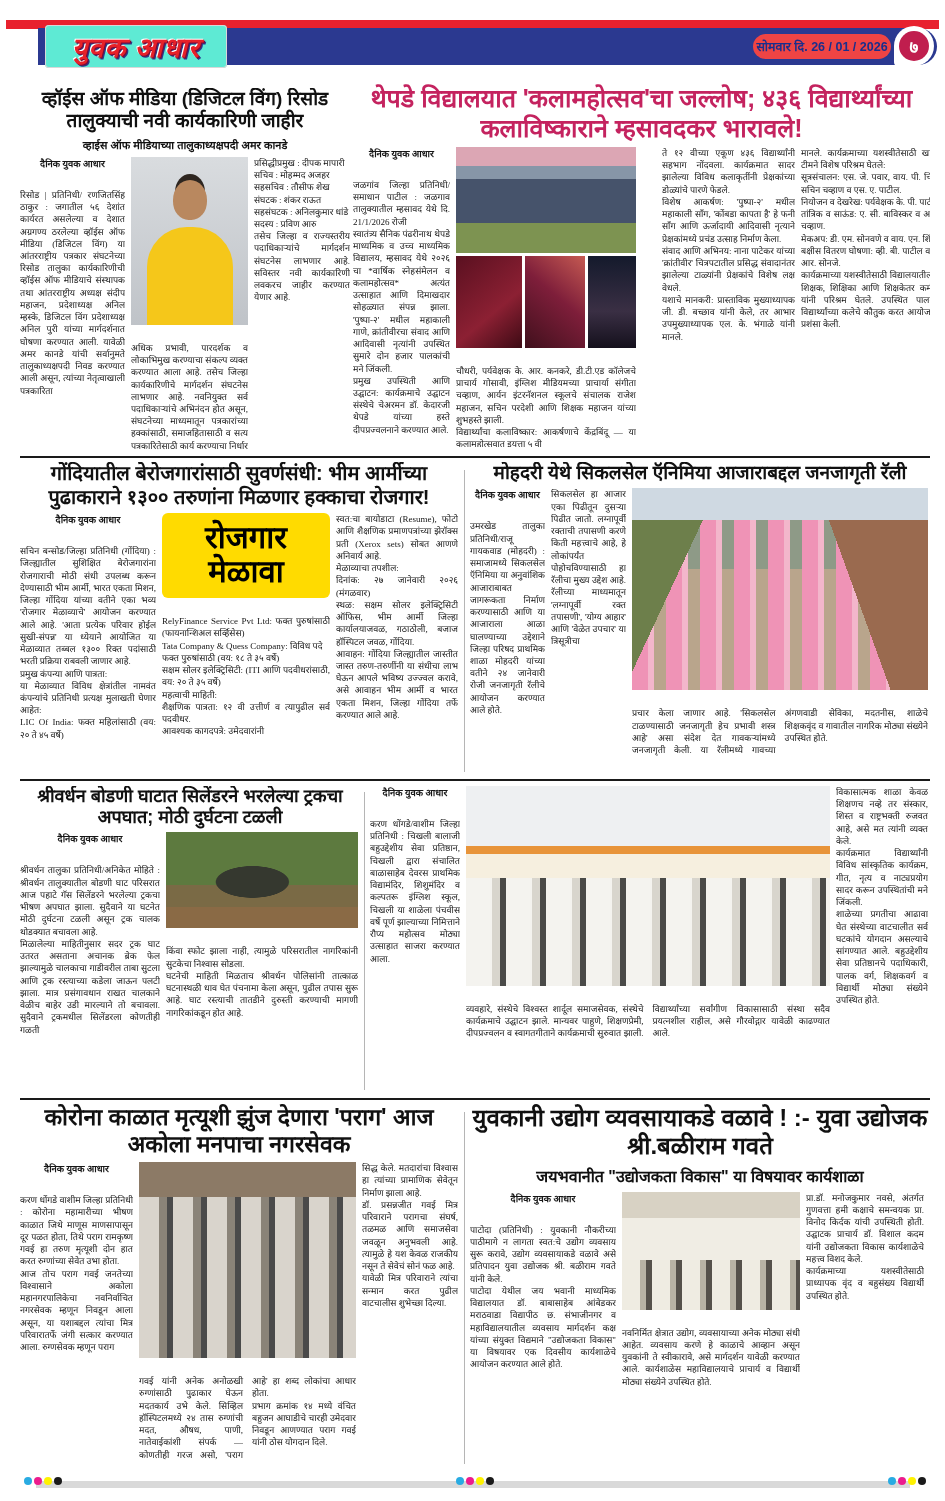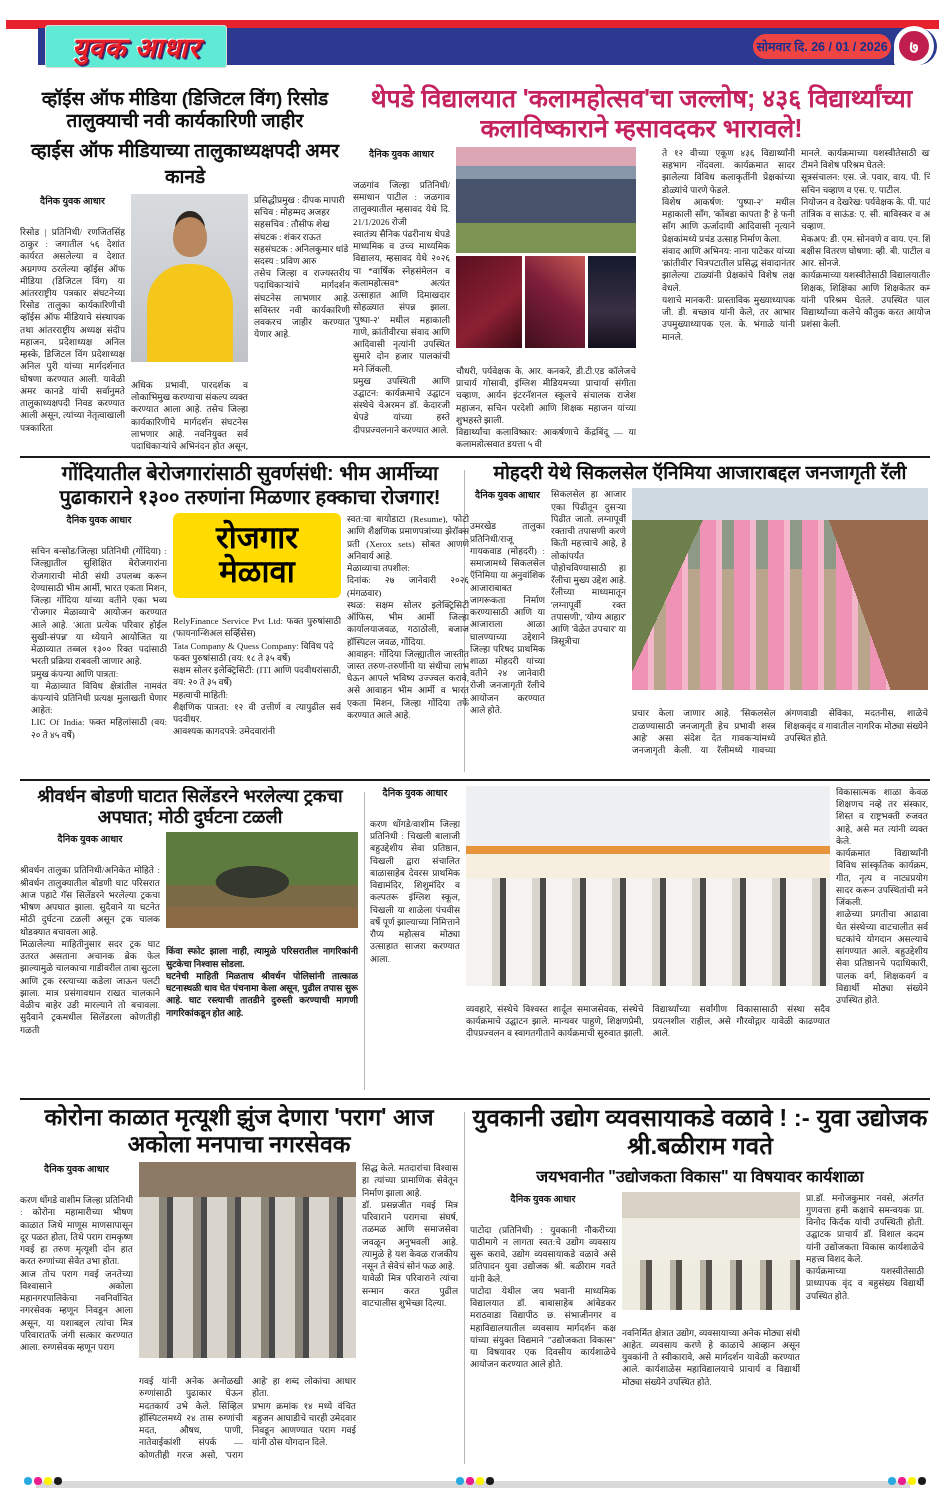--- a/index.html
+++ b/index.html
@@ -96,21 +96,21 @@
   <span class="date-text">सोमवार दि. 26 / 01 / 2026</span>
 </div>
 <div class="pageno-pod">
   <div class="pageno-circle">
     <span class="pageno-text">७</span>
   </div>
 </div>
 
 <section class="art" style="left:20px;top:88px;width:330px;height:364px;">
   <h2 class="hl" style="font-size:19px;">व्हॉईस ऑफ मीडिया (डिजिटल विंग) रिसोड तालुक्याची नवी कार्यकारिणी जाहीर</h2>
-  <h3 class="sub" style="font-size:19px;">व्हाईस ऑफ मीडियाच्या तालुकाध्यक्षपदी अमर कानडे</h3>
+  <h3 class="sub" style="font-size:11px;">व्हाईस ऑफ मीडियाच्या तालुकाध्यक्षपदी अमर कानडे</h3>
   <div class="cols">
     <div class="stack" style="width:105px;">
       <div class="credit">दैनिक युवक आधार</div>
       <div class="col" style="width:105px;height:268px;">रिसोड | प्रतिनिधी/ रणजितसिंह ठाकुर : जगातील ५६ देशांत कार्यरत असलेल्या व देशात अग्रगण्य ठरलेल्या व्हॉईस ऑफ मीडिया (डिजिटल विंग) या आंतरराष्ट्रीय पत्रकार संघटनेच्या रिसोड तालुका कार्यकारिणीची व्हॉईस ऑफ मीडियाचे संस्थापक तथा आंतरराष्ट्रीय अध्यक्ष संदीप महाजन, प्रदेशाध्यक्ष अनिल म्हस्के, डिजिटल विंग प्रदेशाध्यक्ष अनिल पुरी यांच्या मार्गदर्शनात घोषणा करण्यात आली. यावेळी अमर कानडे यांची सर्वानुमते तालुकाध्यक्षपदी निवड करण्यात आली असून, त्यांच्या नेतृत्वाखाली पत्रकारिता</div>
     </div>
     <div class="stack" style="width:117px;">
       <div class="photo p-portrait" style="width:117px;height:168px;">
         <div class="head"></div>
         <div class="torso"></div>
       </div>
@@ -159,21 +159,21 @@
 तांत्रिक व साऊंड: ए. सी. बाविस्कर व अरविंद चव्हाण.
 मेकअप: डी. एम. सोनवणे व वाय. एन. शिंदे.
 बक्षीस वितरण घोषणा: व्ही. बी. पाटील व एस. आर. सोनजे.
 कार्यक्रमाच्या यशस्वीतेसाठी विद्यालयातील सर्व शिक्षक, शिक्षिका आणि शिक्षकेतर कर्मचारी यांनी परिश्रम घेतले. उपस्थित पालकांनी विद्यार्थ्यांच्या कलेचे कौतुक करत आयोजनाची प्रशंसा केली.</div>
   </div>
 </section>
 
 <div class="hsep" style="top:456px;"></div>
 <div class="vsep" style="left:464px;top:470px;height:302px;"></div>
 
-<section class="art" style="left:31px;top:462px;width:438px;height:314px;">
+<section class="art" style="left:20px;top:462px;width:438px;height:314px;">
   <h2 class="hl" style="font-size:20px;">गोंदियातील बेरोजगारांसाठी सुवर्णसंधी: भीम आर्मीच्या पुढाकाराने १३०० तरुणांना मिळणार हक्काचा रोजगार!</h2>
   <div class="cols">
     <div class="stack" style="width:136px;">
       <div class="credit">दैनिक युवक आधार</div>
       <div class="col" style="width:136px;height:228px;">सचिन बन्सोड/जिल्हा प्रतिनिधी (गोंदिया) : जिल्ह्यातील सुशिक्षित बेरोजगारांना रोजगाराची मोठी संधी उपलब्ध करून देण्यासाठी भीम आर्मी, भारत एकता मिशन, जिल्हा गोंदिया यांच्या वतीने एका भव्य 'रोजगार मेळाव्याचे' आयोजन करण्यात आले आहे. 'आता प्रत्येक परिवार होईल सुखी-संपन्न' या ध्येयाने आयोजित या मेळाव्यात तब्बल १३०० रिक्त पदांसाठी भरती प्रक्रिया राबवली जाणार आहे.
 प्रमुख कंपन्या आणि पात्रता:
 या मेळाव्यात विविध क्षेत्रांतील नामवंत कंपन्यांचे प्रतिनिधी प्रत्यक्ष मुलाखती घेणार आहेत:
 LIC Of India: फक्त महिलांसाठी (वय: २० ते ४५ वर्षे)</div>
     </div>
     <div class="stack" style="width:168px;">
@@ -213,21 +213,21 @@
 <div class="vsep" style="left:364px;top:792px;height:298px;"></div>
 
 <section class="art" style="left:20px;top:786px;width:340px;height:310px;">
   <h2 class="hl" style="font-size:18px;">श्रीवर्धन बोडणी घाटात सिलेंडरने भरलेल्या ट्रकचा अपघात; मोठी दुर्घटना टळली</h2>
   <div class="cols">
     <div class="stack" style="width:140px;">
       <div class="credit">दैनिक युवक आधार</div>
       <div class="col" style="width:140px;height:240px;">श्रीवर्धन तालुका प्रतिनिधी/अनिकेत मोहिते : श्रीवर्धन तालुक्यातील बोडणी घाट परिसरात आज पहाटे गॅस सिलेंडरने भरलेल्या ट्रकचा भीषण अपघात झाला. सुदैवाने या घटनेत मोठी दुर्घटना टळली असून ट्रक चालक थोडक्यात बचावला आहे.
 मिळालेल्या माहितीनुसार सदर ट्रक घाट उतरत असताना अचानक ब्रेक फेल झाल्यामुळे चालकाचा गाडीवरील ताबा सुटला आणि ट्रक रस्त्याच्या कडेला जाऊन पलटी झाला. मात्र प्रसंगावधान राखत चालकाने वेळीच बाहेर उडी मारल्याने तो बचावला. सुदैवाने ट्रकमधील सिलेंडरला कोणतीही गळती</div>
     </div>
-    <div class="stack" style="width:192px;font-weight:bold;">
+    <div class="stack" style="width:192px;">
       <div class="photo p-truck" style="width:192px;height:96px;"></div>
       <div class="col" style="width:192px;height:154px;">किंवा स्फोट झाला नाही, त्यामुळे परिसरातील नागरिकांनी सुटकेचा निश्वास सोडला.
 घटनेची माहिती मिळताच श्रीवर्धन पोलिसांनी तात्काळ घटनास्थळी धाव घेत पंचनामा केला असून, पुढील तपास सुरू आहे. घाट रस्त्याची तातडीने दुरुस्ती करण्याची मागणी नागरिकांकडून होत आहे.</div>
     </div>
   </div>
 </section>
 
 <section class="art" style="left:370px;top:786px;width:560px;height:310px;">
   <div class="cols">
     <div class="stack" style="width:90px;">

